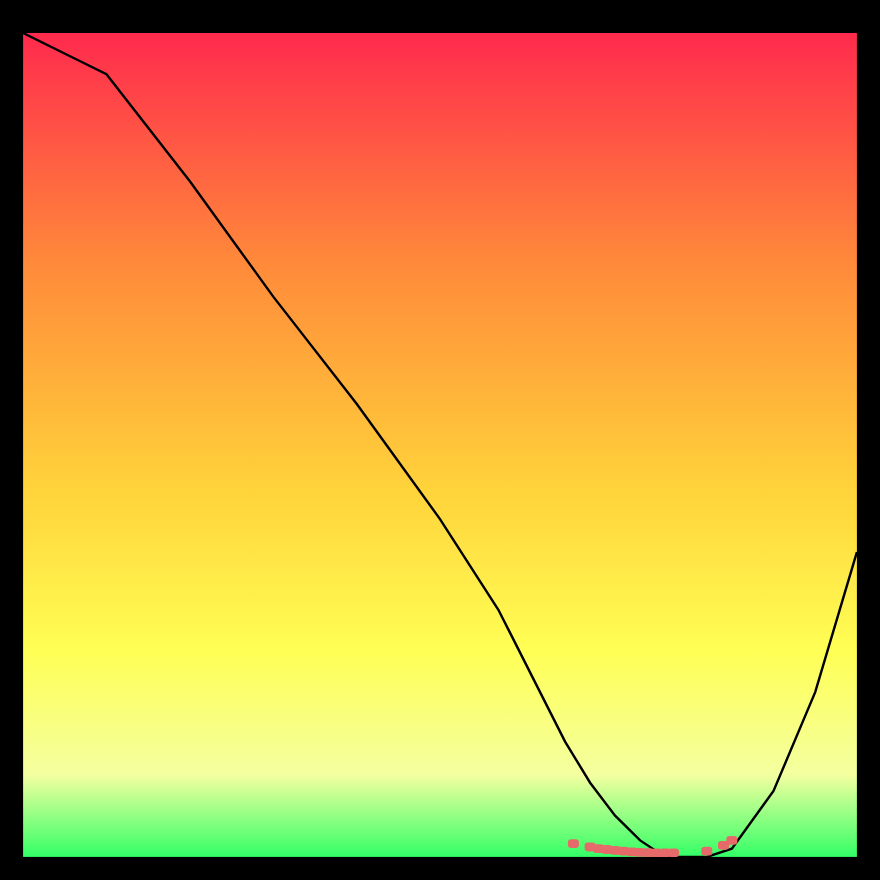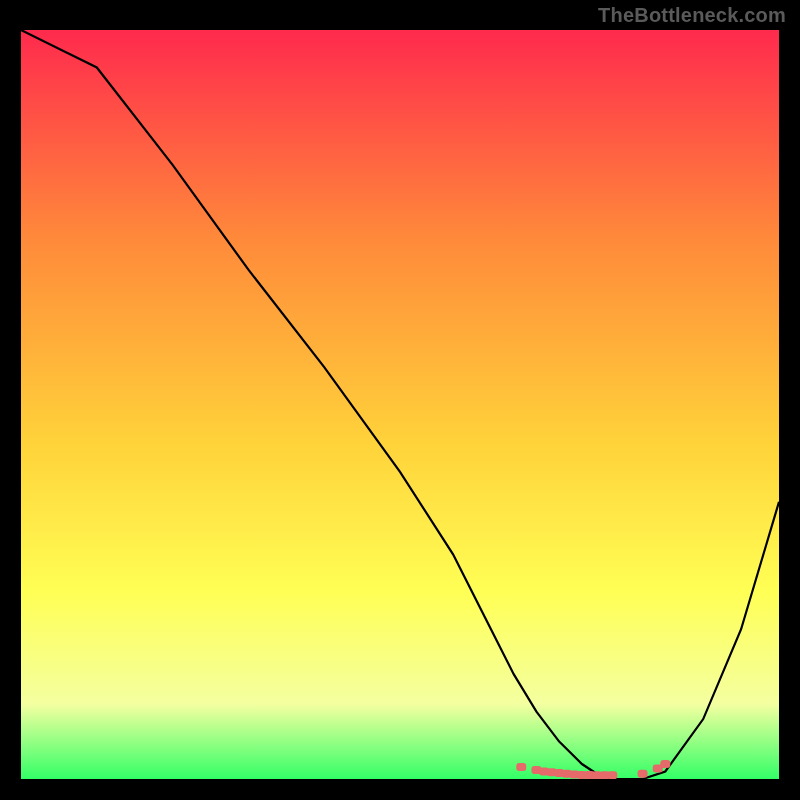--- a/index.html
+++ b/index.html
@@ -39,21 +39,20 @@
     display: block;
     width: 100%;
     height: 100%;
   }
 </style>
 </head>
 <body>
 
 <div class="stage">
 
-  <div class="watermark">TheBottleneck.com</div>
 
   <div class="plot-box">
     <svg id="plot-svg" viewBox="0 0 758 749" preserveAspectRatio="none">
       <defs>
         <linearGradient id="bgGrad" x1="0" y1="0" x2="0" y2="1">
           <stop id="g0" offset="0%" stop-color="#ff2a4d"></stop>
           <stop id="g1" offset="28%" stop-color="#ff8a3a"></stop>
           <stop id="g2" offset="55%" stop-color="#ffd23a"></stop>
           <stop id="g3" offset="75%" stop-color="#ffff55"></stop>
           <stop id="g4" offset="90%" stop-color="#f4ffa0"></stop>

